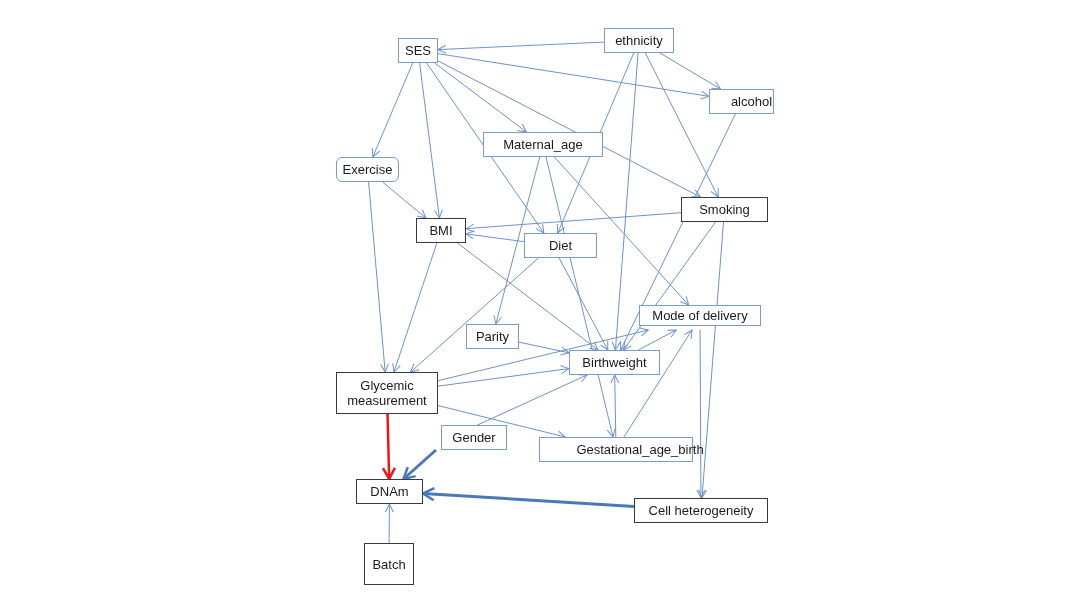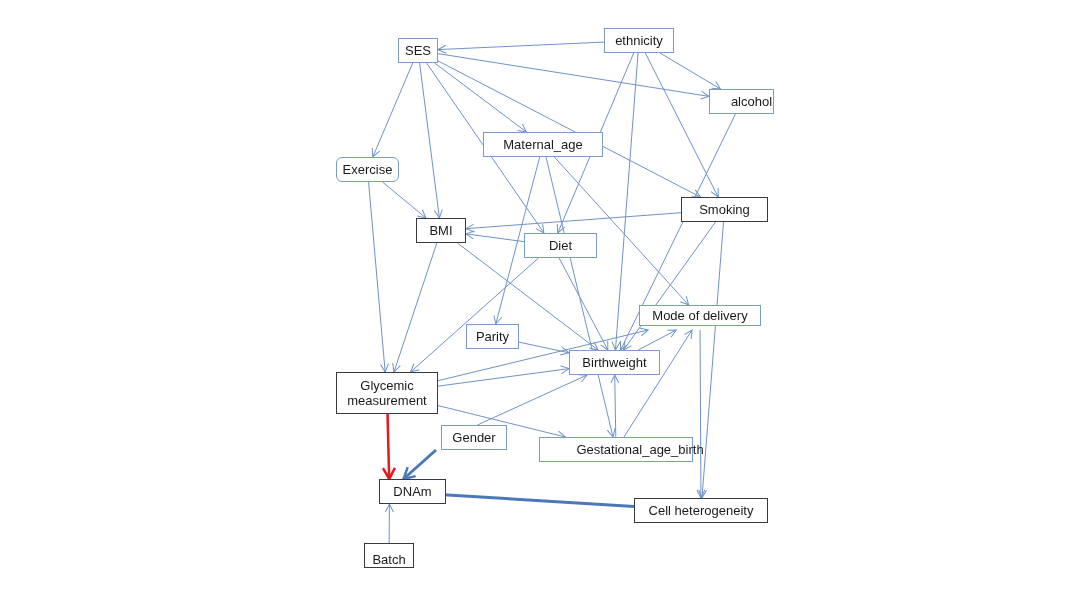--- a/index.html
+++ b/index.html
@@ -78,16 +78,16 @@
   <div class="node dark" style="left:677px;top:197px;width:87px;height:25px;"><span>Smoking</span></div>
   <div class="node dark" style="left:412px;top:218px;width:50px;height:25px;"><span>BMI</span></div>
   <div class="node blue" style="left:520px;top:233px;width:73px;height:25px;"><span>Diet</span></div>
   <div class="node blue" style="left:635px;top:305px;width:122px;height:21px;"><span>Mode of delivery</span></div>
   <div class="node blue" style="left:462px;top:324px;width:53px;height:25px;"><span>Parity</span></div>
   <div class="node blue" style="left:565px;top:350px;width:91px;height:25px;"><span>Birthweight</span></div>
   <div class="node dark" style="left:332px;top:372px;width:102px;height:42px;"><span>Glycemic
 measurement</span></div>
   <div class="node blue" style="left:413px;top:425px;width:66px;height:25px;margin-left:24px;"><span>Gender</span></div>
   <div class="node blue" style="left:535px;top:437px;width:154px;height:25px;padding-left:48px;"><span>Gestational_age_birth</span></div>
-  <div class="node dark" style="left:352px;top:479px;width:67px;height:25px;margin-left:23px;"><span>DNAm</span></div>
+  <div class="node dark" style="left:352px;top:479px;width:67px;height:25px;"><span>DNAm</span></div>
   <div class="node dark" style="left:630px;top:498px;width:134px;height:25px;"><span>Cell heterogeneity</span></div>
-  <div class="node dark" style="left:360px;top:543px;width:50px;height:25px;align-items:flex-end;"><span>Batch</span></div>
+  <div class="node dark" style="left:360px;top:543px;width:50px;height:42px;"><span>Batch</span></div>
 </div>
 
 </body></html>

